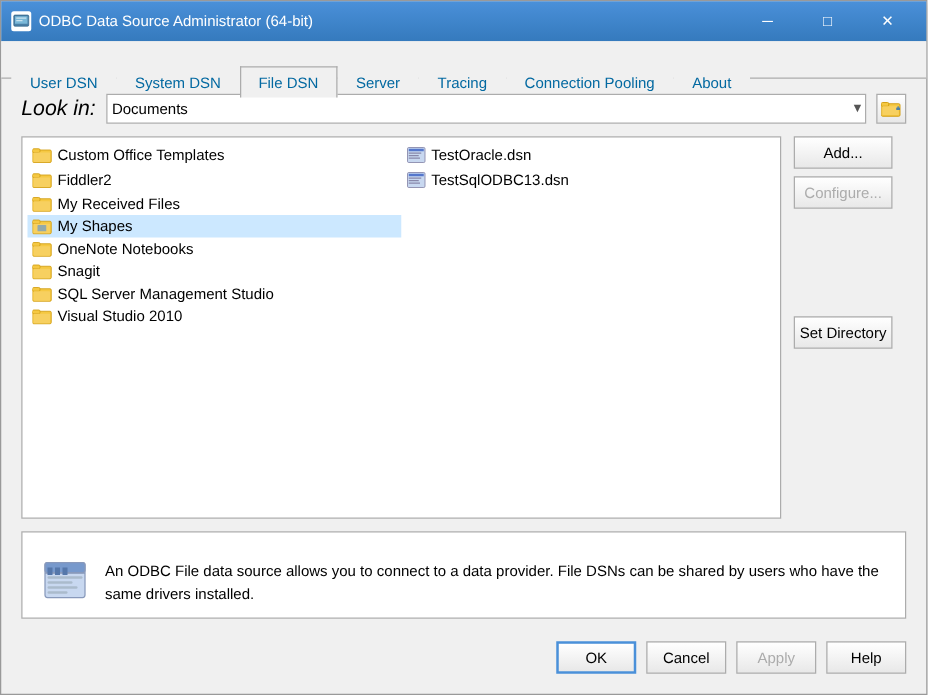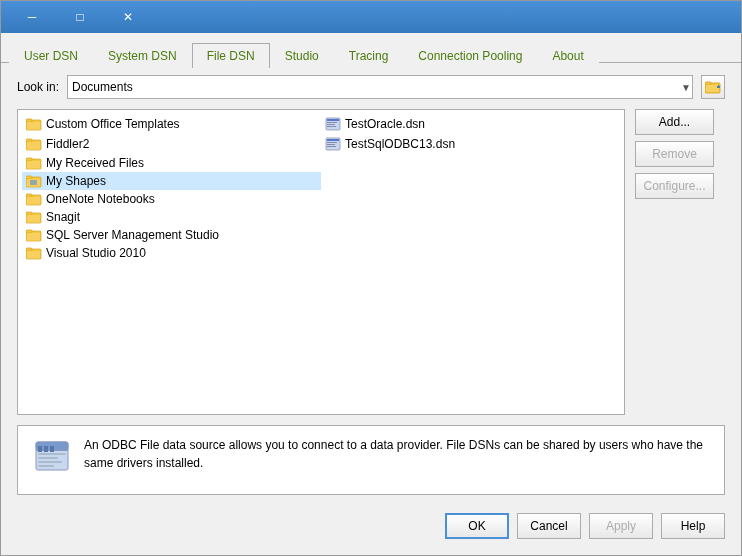--- a/index.html
+++ b/index.html
@@ -76,46 +76,47 @@
       display: flex;
       padding: 4px 8px 0 8px;
       flex-shrink: 0;
     }
     .tab {
       padding: 5px 14px;
       border: 1px solid transparent;
       border-bottom: none;
       cursor: pointer;
       font-size: 12px;
-      color: #4d7c0f;
+      color: #0369a1;
       background: #f0f0f0;
       position: relative;
-      top: 6px;
+      top: 16px;
     }
     .tab.active {
       background: #f0f0f0;
       border-color: #acacac;
       border-bottom-color: #f0f0f0;
       z-index: 1;
     }
     .content {
       flex: 1;
       padding: 12px 16px;
       display: flex;
       flex-direction: column;
       gap: 10px;
     }
     .lookin-row {
       display: flex;
       align-items: center;
       gap: 8px;
     }
     .lookin-label {
-      font-size: 12px;
+      font-size: 17px;
       white-space: nowrap;
+      font-style: italic;
     }
     .select-wrapper {
       flex: 1;
       position: relative;
     }
     .select-wrapper select {
       width: 100%;
       height: 24px;
       font-size: 12px;
       border: 1px solid #acacac;
@@ -201,21 +202,21 @@
     }
     .side-btn:disabled { color: #acacac; cursor: default; }
     .side-btn.set-dir {
       margin-top: 80px;
     }
     .info-box {
       border: 1px solid #acacac;
       background: white;
       padding: 10px 14px;
       display: flex;
-      align-items: flex-start;
+      align-items: flex-end;
       gap: 12px;
       min-height: 70px;
     }
     .db-icon {
       width: 40px;
       height: 40px;
       flex-shrink: 0;
     }
     .info-text {
       font-size: 12px;
@@ -240,32 +241,43 @@
     .bottom-btn.ok {
       border: 2px solid #4a90d9;
     }
   </style>
 </head>
 <body>
 
 <div class="window">
 
   <div class="title-bar">
+    <div class="title-bar-left">
+      <div class="title-icon">
+        <svg width="14" height="14" viewBox="0 0 14 14">
+          <rect x="1" y="2" width="12" height="9" rx="1" fill="#4a7fa5" stroke="#2a5f85" stroke-width="0.5"></rect>
+          <rect x="2" y="3" width="10" height="6" fill="#7ab8d8"></rect>
+          <rect x="3" y="4" width="8" height="1" fill="white" opacity="0.6"></rect>
+          <rect x="3" y="6" width="5" height="1" fill="white" opacity="0.6"></rect>
+        </svg>
+      </div>
+      <span class="title-text">ODBC Data Source Administrator (64-bit)</span>
+    </div>
     <div class="title-controls">
       <button class="title-btn">─</button>
       <button class="title-btn">□</button>
       <button class="title-btn close">✕</button>
     </div>
   </div>
 
   <div class="tabs-bar">
     <div class="tab">User DSN</div>
     <div class="tab">System DSN</div>
     <div class="tab active">File DSN</div>
-    <div class="tab">Studio</div>
+    <div class="tab">Server</div>
     <div class="tab">Tracing</div>
     <div class="tab">Connection Pooling</div>
     <div class="tab">About</div>
   </div>
 
   <div class="content">
 
     <div class="lookin-row">
       <span class="lookin-label">Look in:</span>
       <div class="select-wrapper">
@@ -406,22 +418,22 @@
                 <rect x="1" y="4" width="13" height="7.5" rx="0.5" fill="#f7d060"></rect>
               </svg>
           </span>
           <span>Visual Studio 2010</span>
         </div>
         <div style="grid-column: 2;"></div>
       </div>
 
       <div class="side-buttons">
         <button class="side-btn">Add...</button>
-        <button class="side-btn" disabled="">Remove</button>
         <button class="side-btn" disabled="">Configure...</button>
+        <button class="side-btn set-dir">Set Directory</button>
       </div>
     </div>
 
     <div class="info-box">
       <div class="db-icon">
         <svg viewBox="0 0 40 40" width="40" height="40">
           <rect x="4" y="6" width="32" height="28" rx="2" fill="#c8d8f0" stroke="#8899bb" stroke-width="1"></rect>
           <rect x="4" y="6" width="32" height="8" rx="2" fill="#7799cc" stroke="#8899bb" stroke-width="1"></rect>
           <rect x="4" y="14" width="32" height="1" fill="#8899bb"></rect>
           <rect x="6" y="10" width="4" height="6" fill="#5577aa"></rect>

